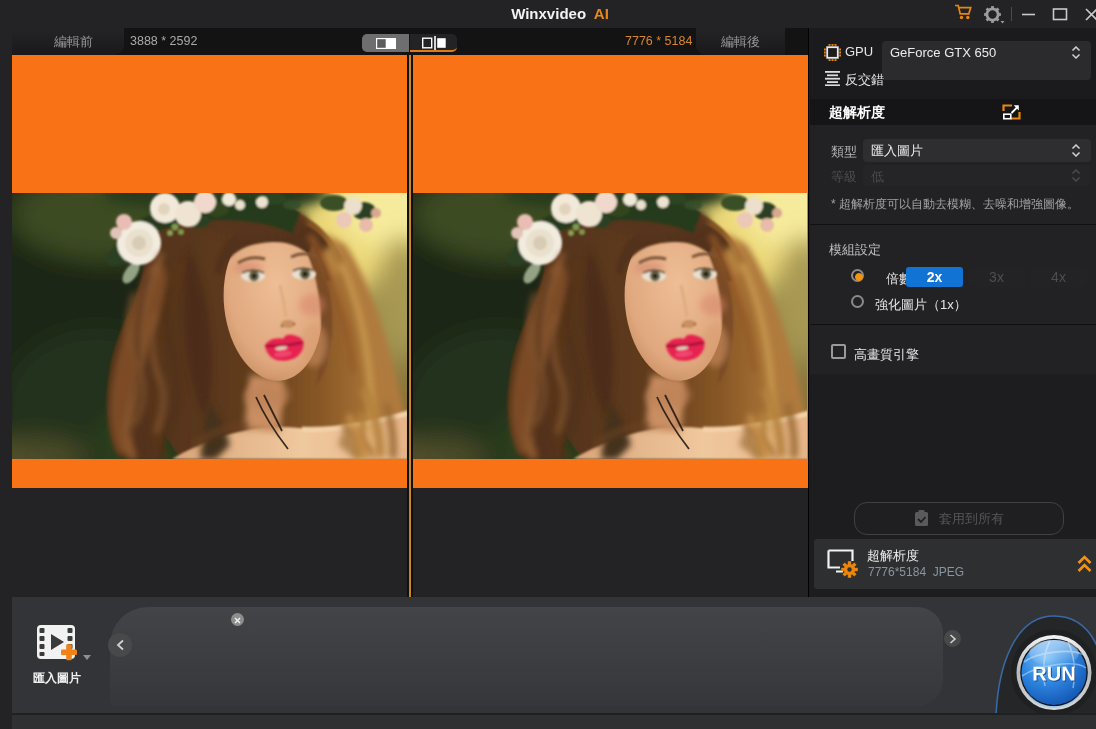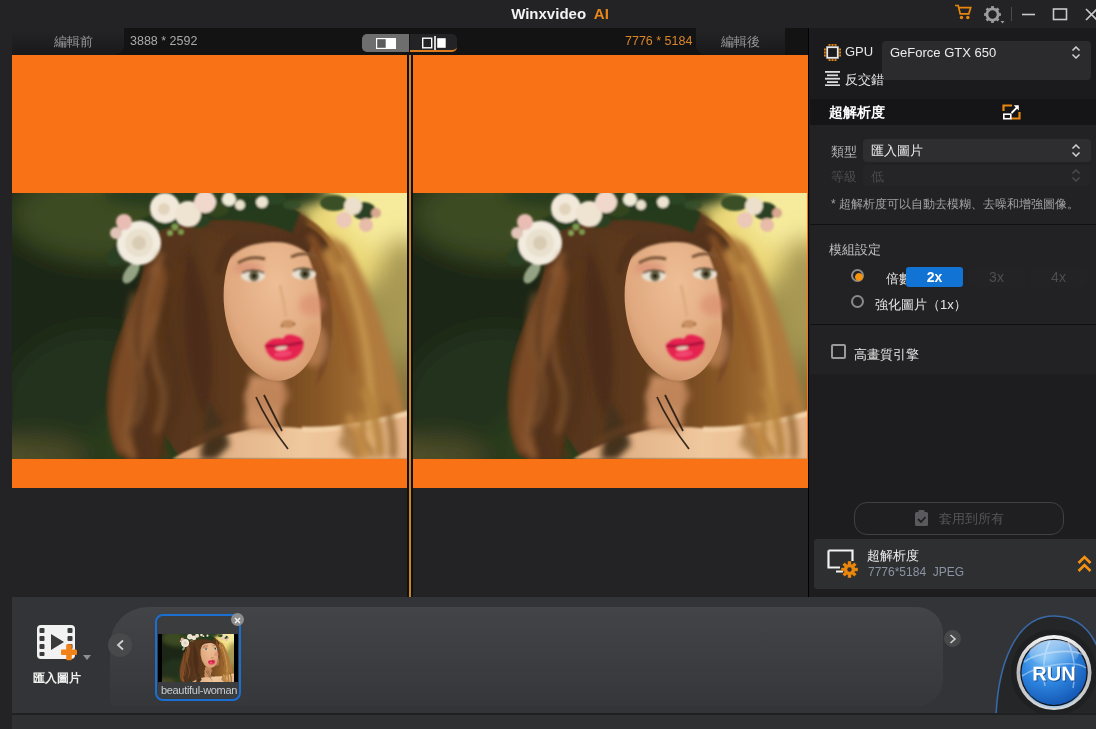--- a/index.html
+++ b/index.html
@@ -500,24 +500,18 @@
       <path d="M32,62 C45,52 80,48 92,55"></path>
       <path d="M30,76 C48,64 84,60 94,68"></path>
       <path d="M58,41 C52,52 50,70 53,86"></path>
       <path d="M76,42 C82,55 84,72 81,88"></path>
     </g>
     <ellipse cx="62" cy="53" rx="25" ry="13" fill="url(#glowg)"></ellipse>
     <path d="M36,94 a32.5,32.5 0 0 0 52,0" fill="none" stroke="#7cc2f8" stroke-width="1.8" opacity="0.45"></path>
     <text x="63" y="81.5" text-anchor="middle" font-family="Liberation Sans, sans-serif" font-size="20" font-weight="bold" fill="#0d3f7e" opacity="0.85" transform="rotate(0.03 62 75)">RUN</text>
     <text x="62" y="80.5" text-anchor="middle" font-family="Liberation Sans, sans-serif" font-size="20" font-weight="bold" fill="#fff" transform="rotate(0.03 62 75)">RUN</text>
   </svg>
-  <div class="abs" id="thumb">
-    <div class="img"><svg width="72" height="48.4" viewBox="0 0 396 266" preserveAspectRatio="none">
-          <use href="#portrait"></use>
-        </svg></div>
-    <div class="cap">beautiful-woman</div>
-  </div>
   <div class="abs" id="thumbx"><svg width="13" height="13">
         <path d="M4,4 l5,5 M9,4 l-5,5" stroke="#f2f2f2" stroke-width="1.4"></path>
       </svg></div>
   <div class="abs" id="botstrip"></div>
 
 </div>
 
 </body></html>

